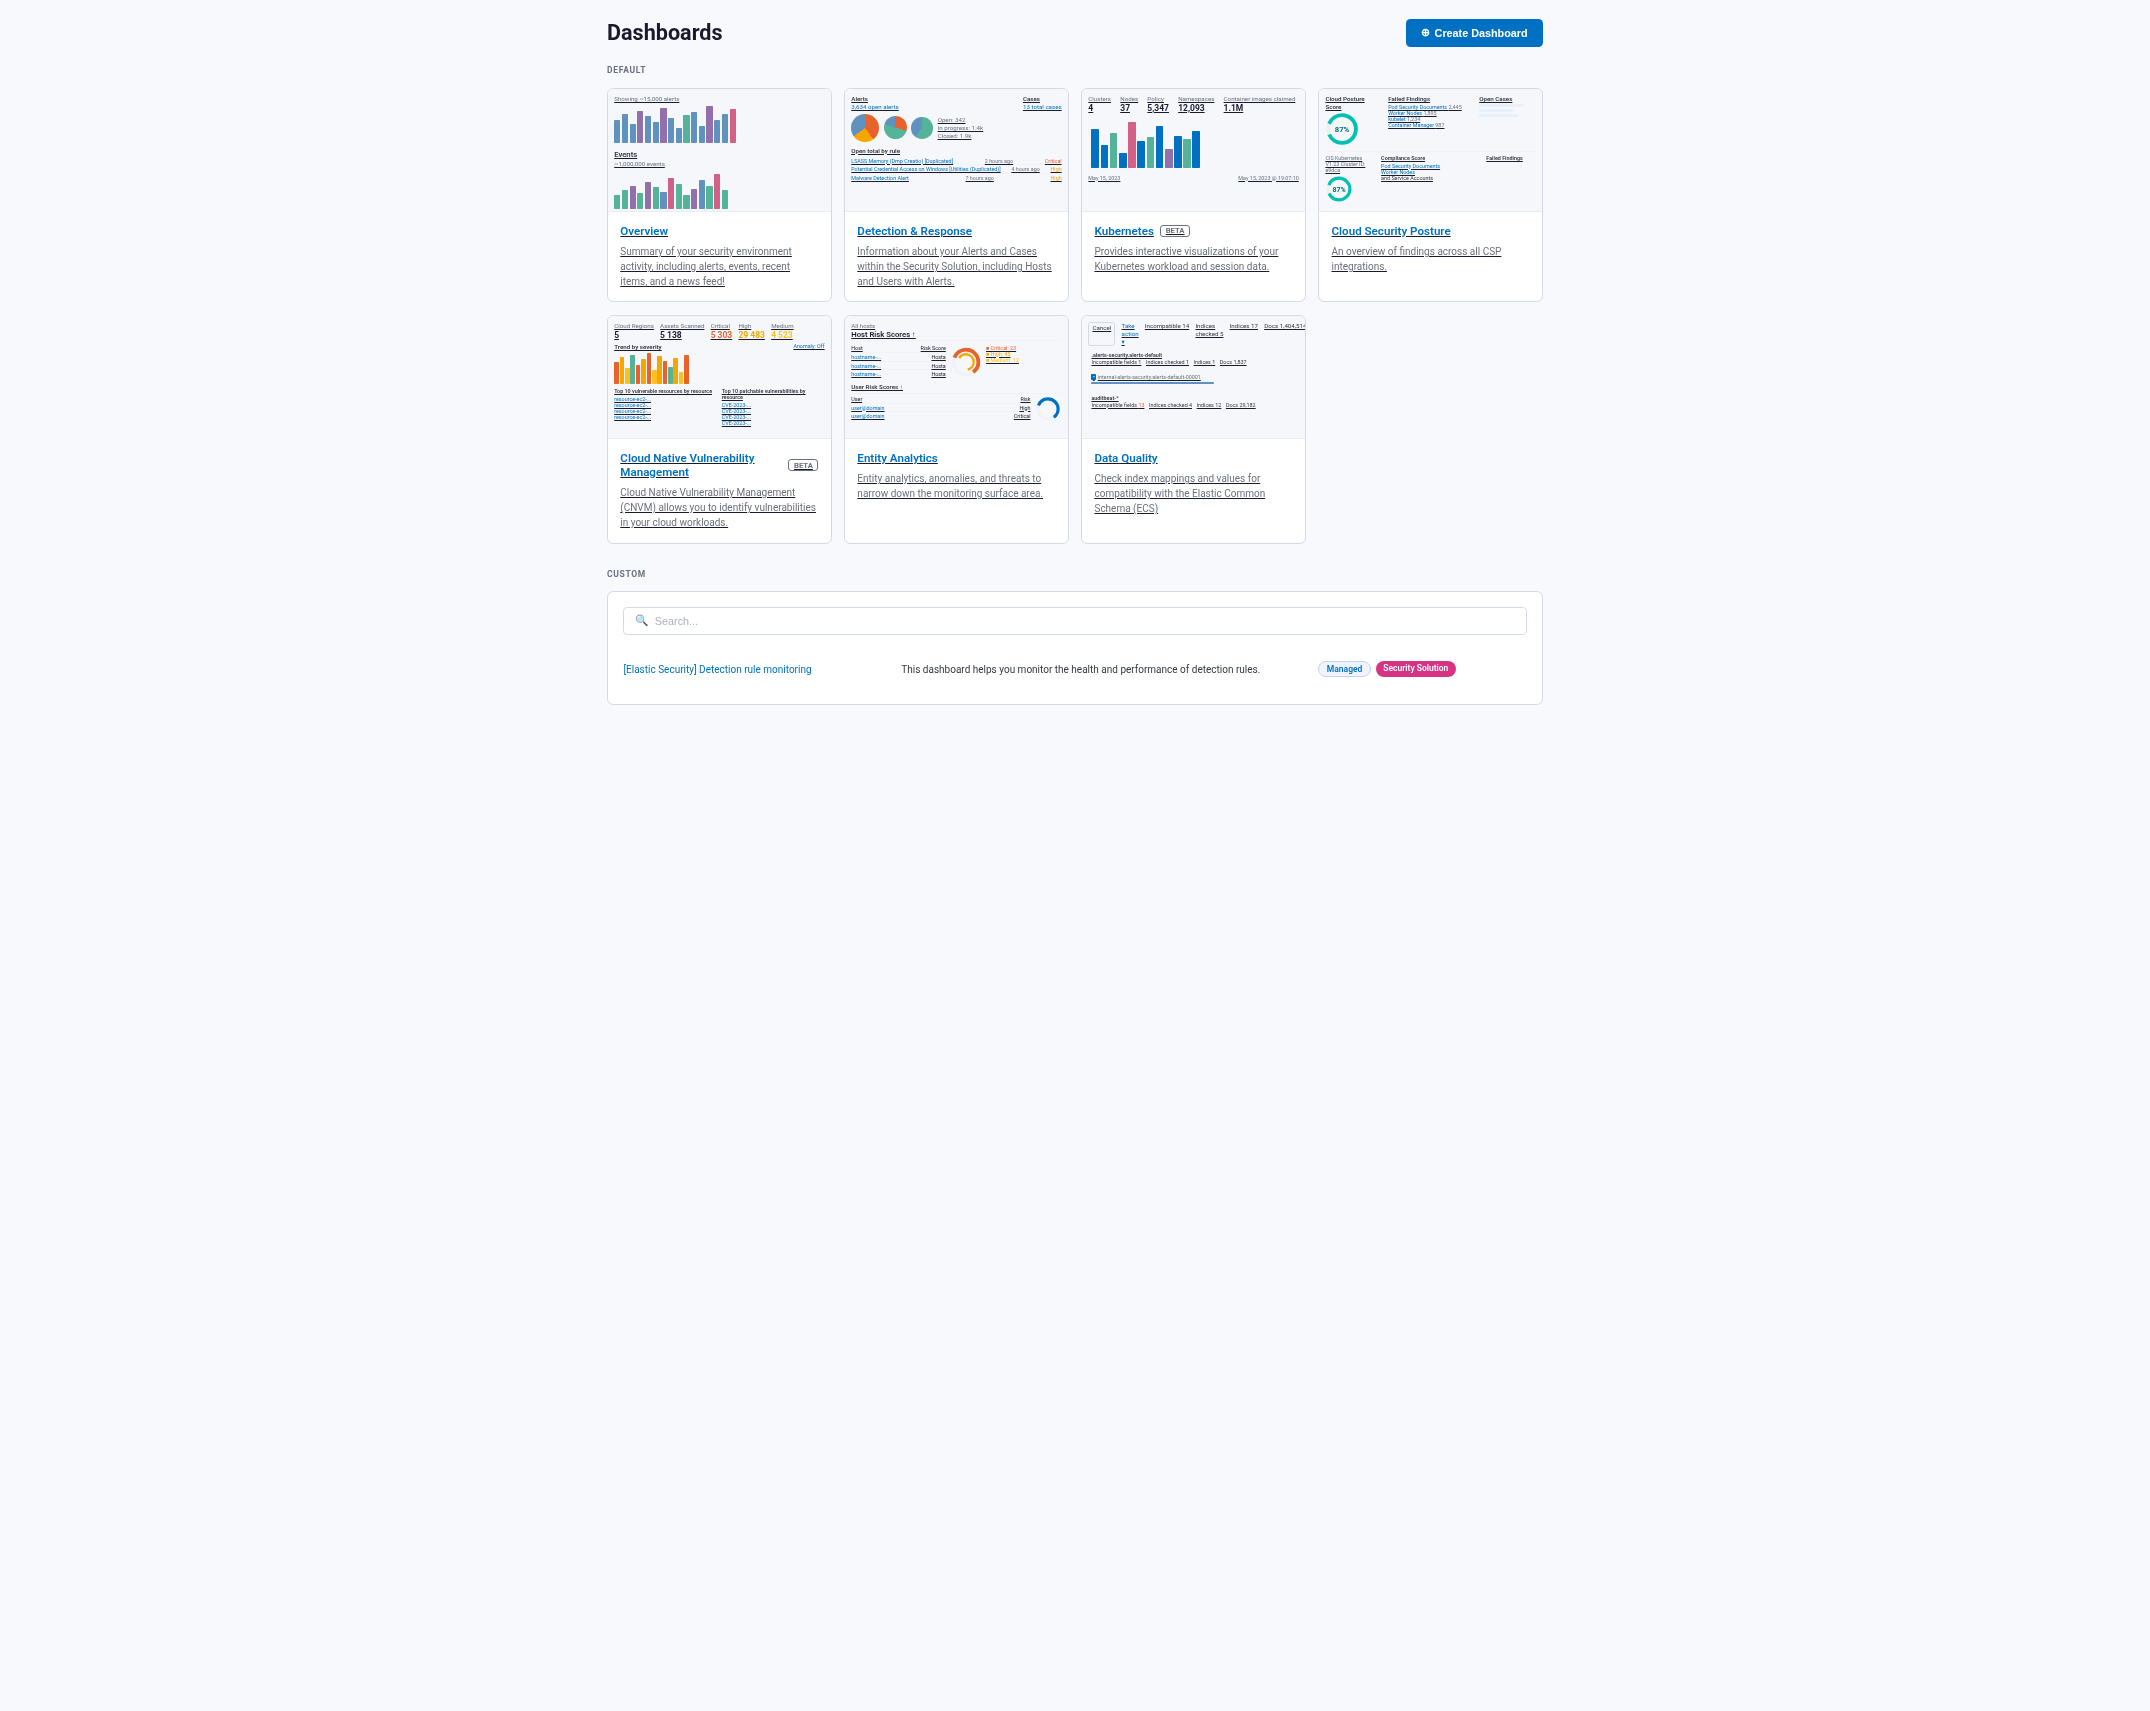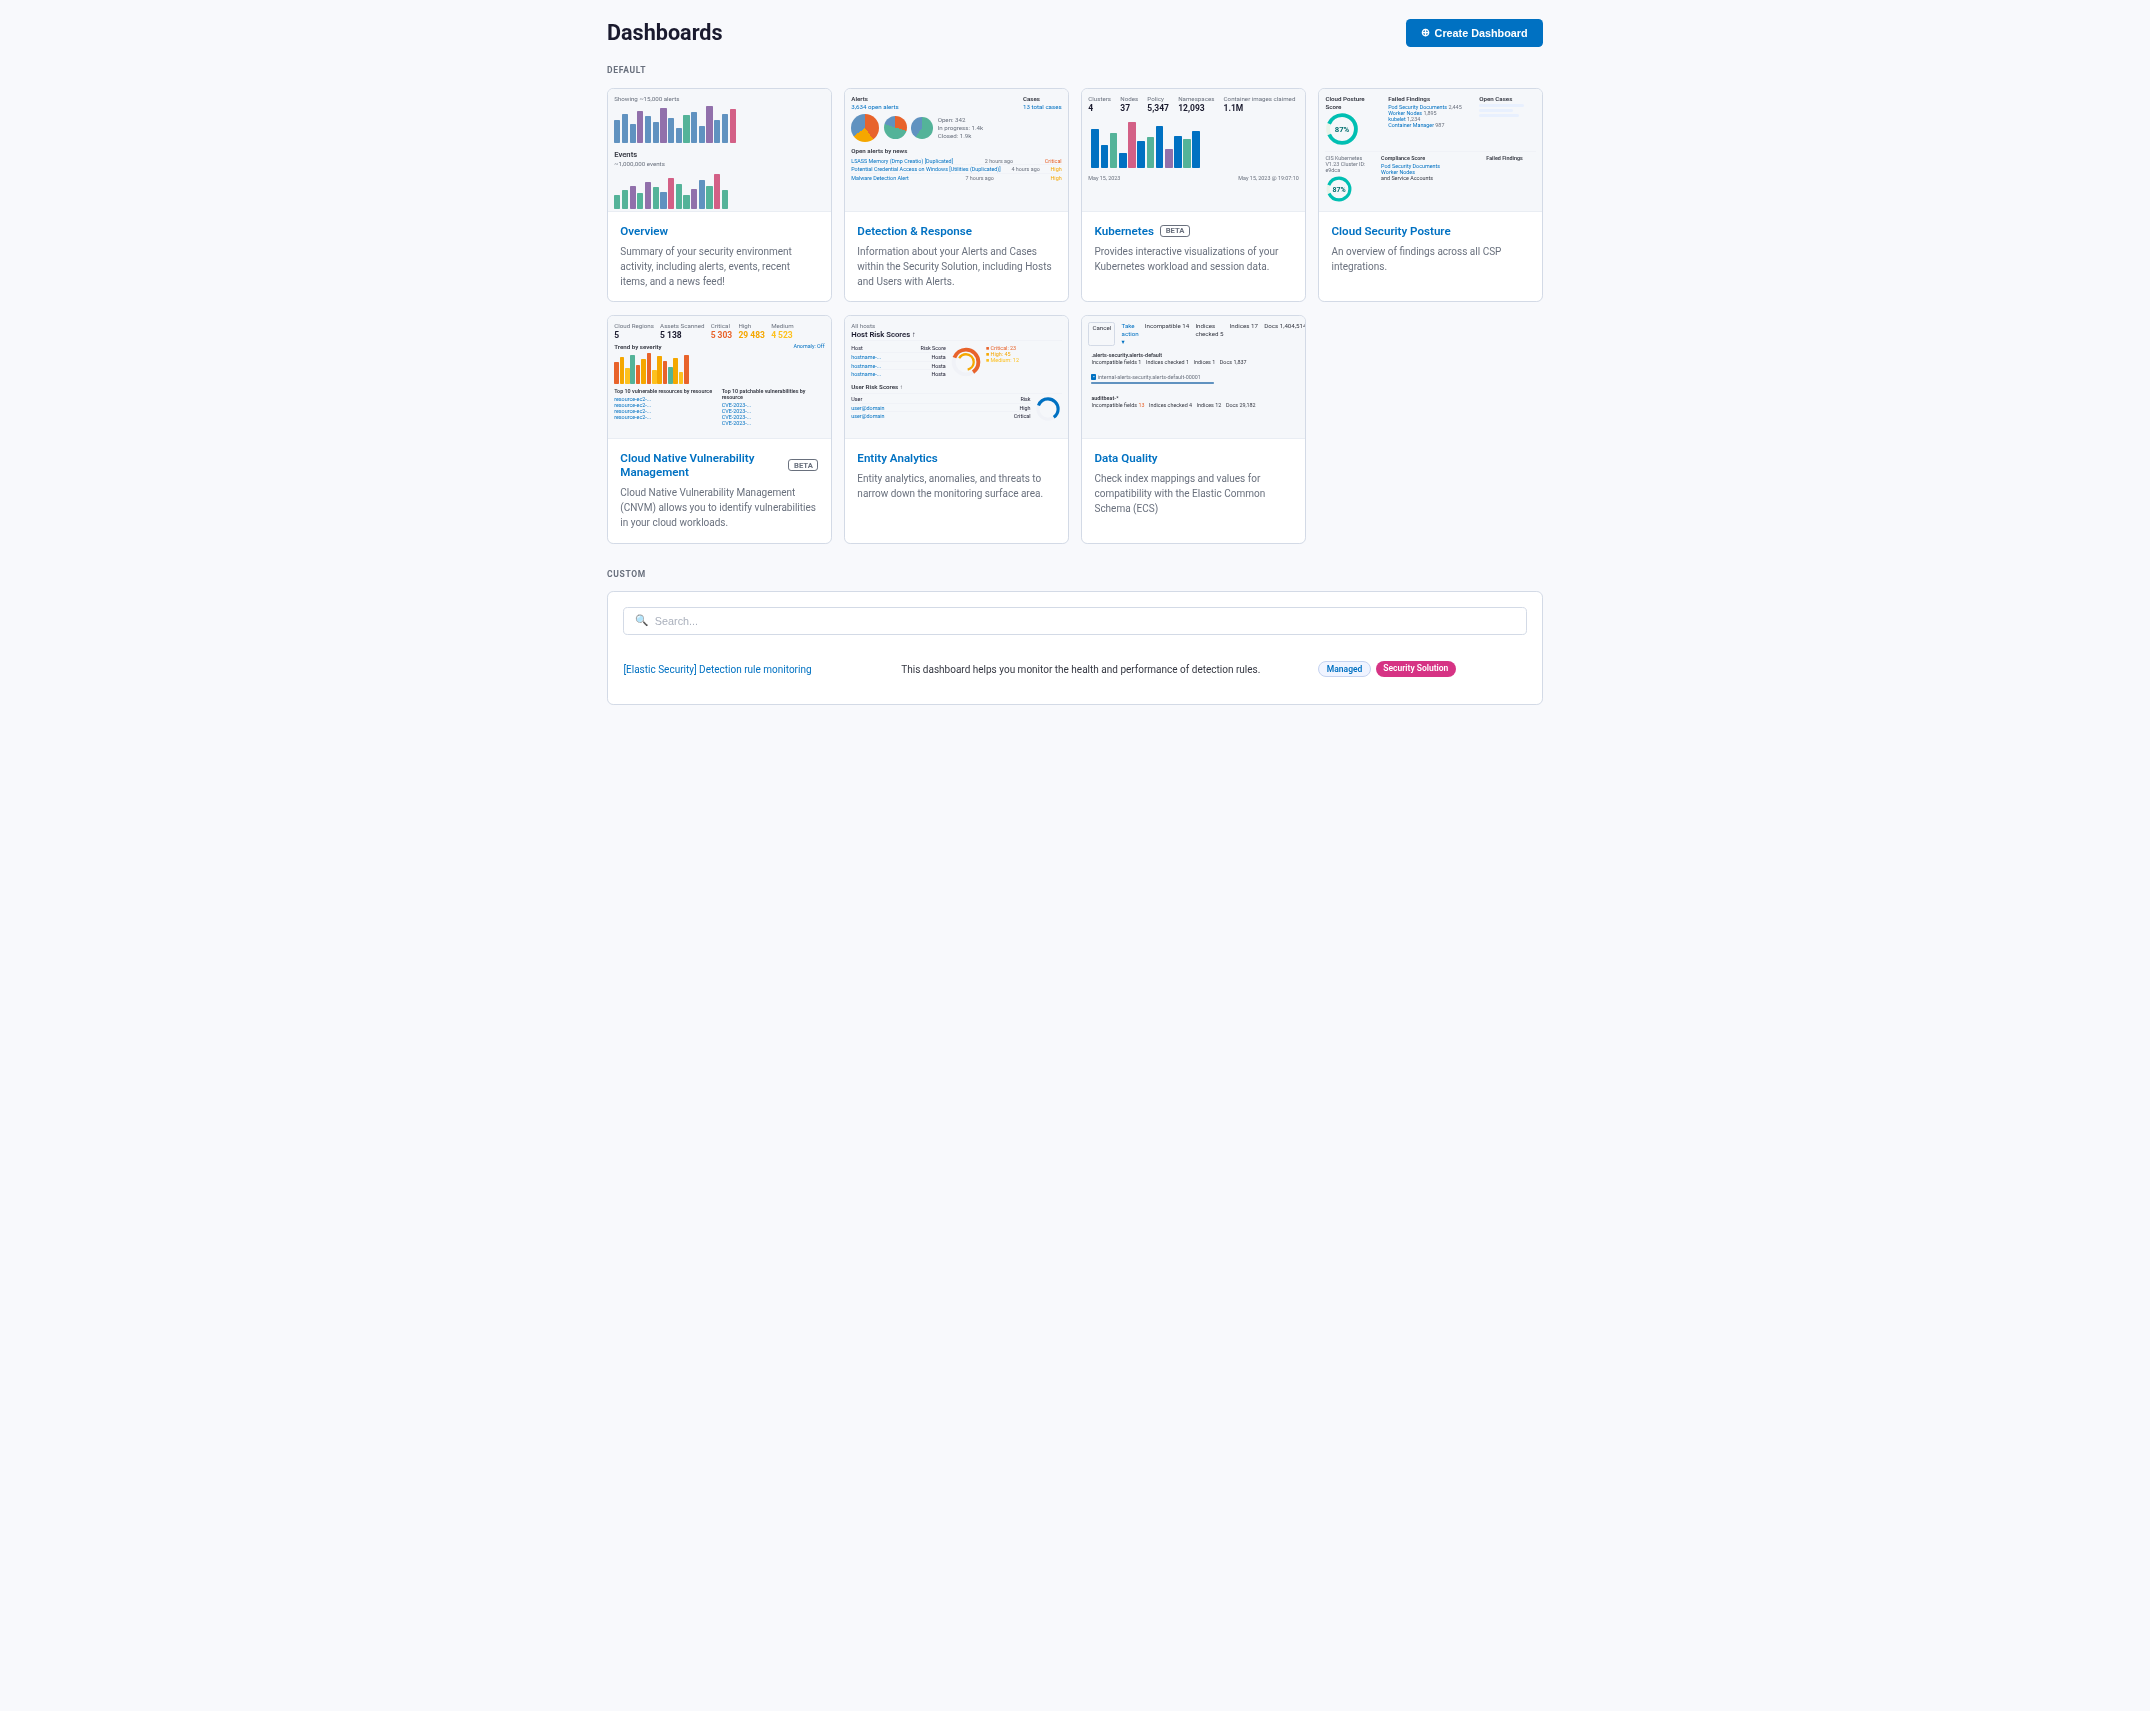--- a/index.html
+++ b/index.html
@@ -2,21 +2,21 @@
 <html style="font-size:12.3px"><head>
   <meta charset="utf-8">
   <style>
     * { box-sizing: border-box; margin: 0; padding: 0; }
     body { font-family: -apple-system, BlinkMacSystemFont, 'Segoe UI', Roboto, sans-serif; background: #f8f9fc; color: #1a1a2e; font-size: 10.8px; }
     .page-wrapper { padding: 18.5px 25px; max-width: 986px; margin: 0 auto; }
     .page-header { display: flex; align-items: center; justify-content: space-between; margin-bottom: 18.5px; }
     .page-title { font-size: 21.6px; font-weight: 700; color: #1a1a2e; }
     .create-btn { background: #0071c2; color: #fff; border: none; border-radius: 4.6px; padding: 7.7px 15.4px; font-size: 10.8px; font-weight: 600; cursor: pointer; display: flex; align-items: center; gap: 4.6px; }
     .section-label { font-size: 8.5px; font-weight: 700; color: #69707d; letter-spacing: 0.08em; margin-bottom: 12.3px; text-transform: uppercase; }
-    .cards-grid { display: grid; grid-template-columns: repeat(4, 1fr); gap: 12.3px; margin-bottom: 25px; }
+    .cards-grid { display: grid; grid-template-columns: repeat(4, 1fr); gap: 12.3px; margin-bottom: 25px; text-decoration: underline; }
     .card { background: #fff; border: 0.8px solid #d3dae6; border-radius: 6.2px; overflow: hidden; cursor: pointer; transition: box-shadow 0.2s; }
     .card-preview { height: 123px; background: #f5f7fa; border-bottom: 0.8px solid #e9edf3; overflow: hidden; position: relative; }
     .card-body { padding: 12.3px; }
     .card-title { font-size: 11.6px; font-weight: 600; color: #0071c2; margin-bottom: 6.2px; display: flex; align-items: center; gap: 6.2px; }
     .card-desc { font-size: 10px; color: #69707d; line-height: 1.5; }
     .beta-badge { font-size: 7.7px; font-weight: 700; border: 0.8px solid #69707d; border-radius: 3.1px; padding: 0.8px 4.6px; color: #69707d; text-transform: uppercase; }
     
     .custom-section { background: #fff; border: 0.8px solid #d3dae6; border-radius: 6.2px; padding: 15.4px; }
     .search-bar { display: flex; align-items: center; border: 0.8px solid #d3dae6; border-radius: 4.6px; padding: 6.2px 10.8px; gap: 6.2px; margin-bottom: 15.4px; background: #fff; }
     .search-bar input { border: none; outline: none; font-size: 10.8px; color: #1a1a2e; width: 100%; background: transparent; }
@@ -123,21 +123,21 @@
           <div style="display:flex;gap:4.6px;align-items:center;margin-bottom:4.6px;">
             <div style="width:28px;height:28px;border-radius:50%;background:conic-gradient(#e8632b 0% 40%, #f5a700 40% 65%, #6092c0 65% 100%);"></div>
             <div style="width:23px;height:23px;border-radius:50%;background:conic-gradient(#e8632b 0% 30%, #54b399 30% 80%, #6092c0 80% 100%);"></div>
             <div style="width:21.6px;height:21.6px;border-radius:50%;background:conic-gradient(#54b399 0% 60%, #6092c0 60% 100%);"></div>
             <div style="font-size:6.2px;color:#69707d;">
               <div>Open: 342</div>
               <div>In progress: 1.4k</div>
               <div>Closed: 1.9k</div>
             </div>
           </div>
-          <div style="font-size:6.2px;color:#343741;font-weight:600;margin-bottom:2.3px;">Open alerts by news</div>
+          <div style="font-size:6.2px;color:#343741;font-weight:600;margin-bottom:2.3px;">Open total by rule</div>
           <div style="font-size:5.4px;color:#69707d;">
             <div style="display:flex;justify-content:space-between;padding:0.8px 0;border-bottom:0.8px solid #f0f2f7;">
                 <span style="color:#0071c2;">LSASS Memory (Dmp Creatio) [Duplicated]</span>
                 <span>2 hours ago</span>
                 <span style="color:#e8632b;">Critical</span>
               </div>
             <div style="display:flex;justify-content:space-between;padding:0.8px 0;border-bottom:0.8px solid #f0f2f7;">
                 <span style="color:#0071c2;">Potential Credential Access on Windows [Utilities (Duplicated)]</span>
                 <span>4 hours ago</span>
                 <span style="color:#f5a700;">High</span>

